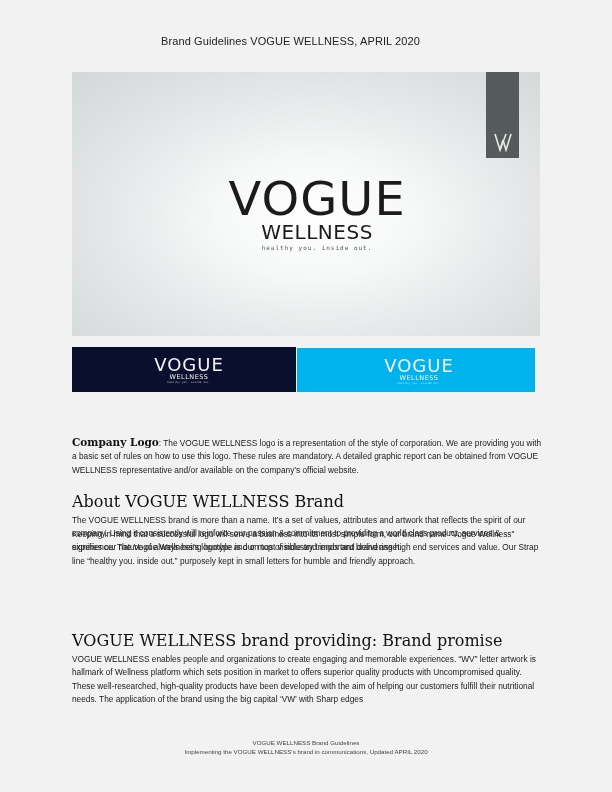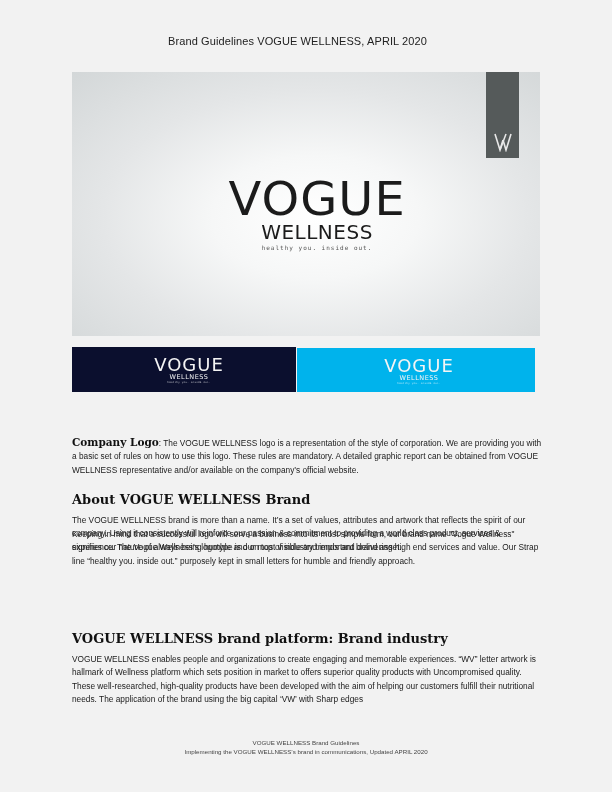--- a/index.html
+++ b/index.html
@@ -1,20 +1,20 @@
 <!DOCTYPE html>
 <html><head>
 <meta charset="utf-8">
 <style>
   * { margin: 0; padding: 0; box-sizing: border-box; }
   html, body { width: 612px; height: 792px; background: #f2f2f2; overflow: hidden; }
   body { position: relative; font-family: "Liberation Sans", sans-serif; color: #1a1a1a; }
 
   .page-header {
-    position: absolute; top: 35px; left: 7px; width: 533px; text-align: center;
+    position: absolute; top: 35px; left: 0; width: 533px; text-align: center;
     font-size: 11px; color: #222; letter-spacing: 0.1px; padding-left: 48px;
   }
 
   .hero {
     position: absolute; left: 72px; top: 72px; width: 468px; height: 264px;
     background: radial-gradient(ellipse at 52% 55%, #ffffff 0%, #f6f7f7 30%, #e4e6e7 62%, #d3d7d8 100%);
   }
   .hero-tab {
     position: absolute; left: 414px; top: 0; width: 33px; height: 86px;
     background: #555a5a; display: flex; align-items: flex-end; justify-content: center;
@@ -40,21 +40,21 @@
   .panel-blue { left: 297px; top: 348px; width: 238px; height: 44px; background: #00b3ec; }
   .panel .logo { width: 78px; top: 9px; }
   .panel-dark .logo { left: 78px; }
   .panel-blue .logo { left: 83px; }
   .panel .logo-vogue { font-size: 18px; color: #f4f4f4; }
   .panel .logo-wellness { font-size: 6.5px; color: #f4f4f4; padding: 0 2px; }
   .panel .logo-line { background: rgba(255,255,255,0.5); }
   .panel .logo-tag { font-size: 2.5px; color: rgba(255,255,255,0.7); margin-top: 1px; letter-spacing: 0.3px; }
 
   .text-block { position: absolute; left: 72px; width: 470px; font-size: 8.3px; line-height: 13.3px; color: #1a1a1a; }
-  .heading { font-family: "DejaVu Serif", serif; font-weight: bold; font-size: 13px; color: #111; }
+  .heading { font-family: "DejaVu Serif", serif; font-weight: normal; font-size: 16px; color: #111; }
   .inline-heading { font-family: "DejaVu Serif", serif; font-weight: bold; font-size: 10.5px; color: #111; }
 
   .company-logo-para { top: 436px; }
   .about-heading { position: absolute; left: 72px; top: 492px; }
   .about-p1 { top: 514px; }
   .about-p2 { top: 528px; }
   .platform-heading { position: absolute; left: 72px; top: 631px; }
   .platform-p1 { top: 653px; }
 
   .footer { position: absolute; left: 0; width: 612px; text-align: center; font-size: 6.2px; color: #444; line-height: 8.5px; top: 739px; }
@@ -106,19 +106,19 @@
     <div class="logo-tag">healthy you. inside out.</div>
   </div>
 </div>
 
 <p class="text-block company-logo-para"><span class="inline-heading">Company Logo</span><span>: </span><span>The VOGUE WELLNESS logo is a representation of the style of corporation. We are providing you with a basic set of rules on how to use this logo. These rules are mandatory. A detailed graphic report can be obtained from VOGUE WELLNESS representative and/or available on the company’s official website.</span></p>
 
 <h2 class="heading about-heading">About VOGUE WELLNESS Brand</h2>
 <p class="text-block about-p1">The VOGUE WELLNESS brand is more than a name. It’s a set of values, attributes and artwork that reflects the spirit of our company. Using it consistently will reinforce our passion &amp; commitment to providing a world class product, services &amp; experience. The Vogue Wellness’s logotype is our most visible and important brand asset.</p>
 <p class="text-block about-p2">Keeping in mind that a successful logo will serve a business into its most simple form, our brand name "Vogue Wellness" signifies our nature of always being humble and on top of industry trends and delivering high end services and value. Our Strap line “healthy you. inside out.” purposely kept in small letters for humble and friendly approach.</p>
 
-<h2 class="heading platform-heading">VOGUE WELLNESS brand platform: Brand industry</h2>
+<h2 class="heading platform-heading">VOGUE WELLNESS brand providing: Brand promise</h2>
 <p class="text-block platform-p1">VOGUE WELLNESS enables people and organizations to create engaging and memorable experiences. “WV” letter artwork is hallmark of Wellness platform which sets position in market to offers superior quality products with Uncompromised quality. These well-researched, high-quality products have been developed with the aim of helping our customers fulfill their nutritional needs. The application of the brand using the big capital ‘VW’ with Sharp edges</p>
 
 <div class="footer">
   <div>VOGUE WELLNESS Brand Guidelines</div>
   <div>Implementing the VOGUE WELLNESS’s brand in communications, Updated APRIL 2020</div>
 </div>
 
 </body></html>

